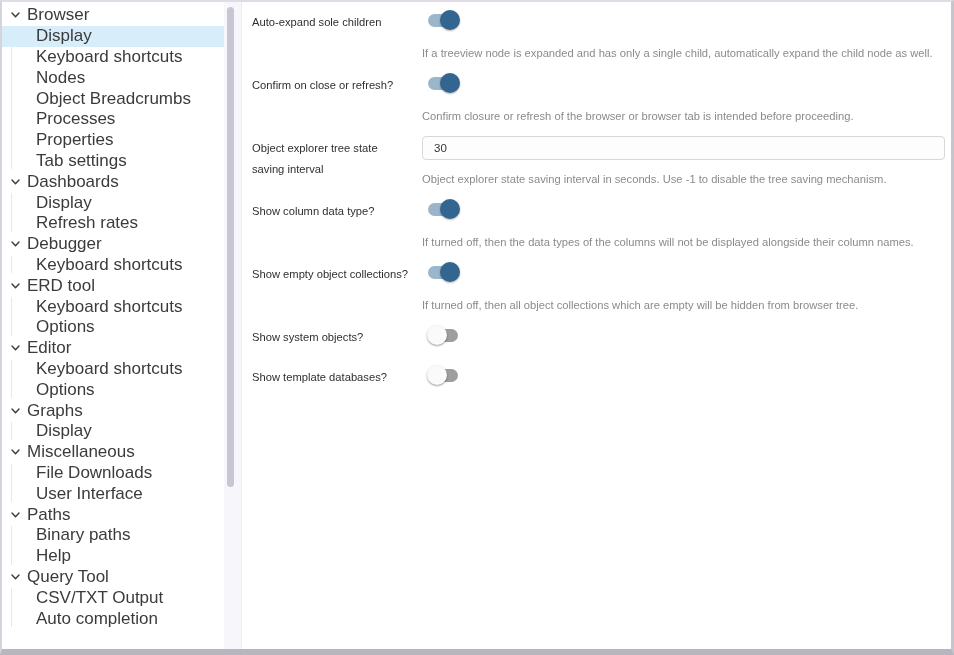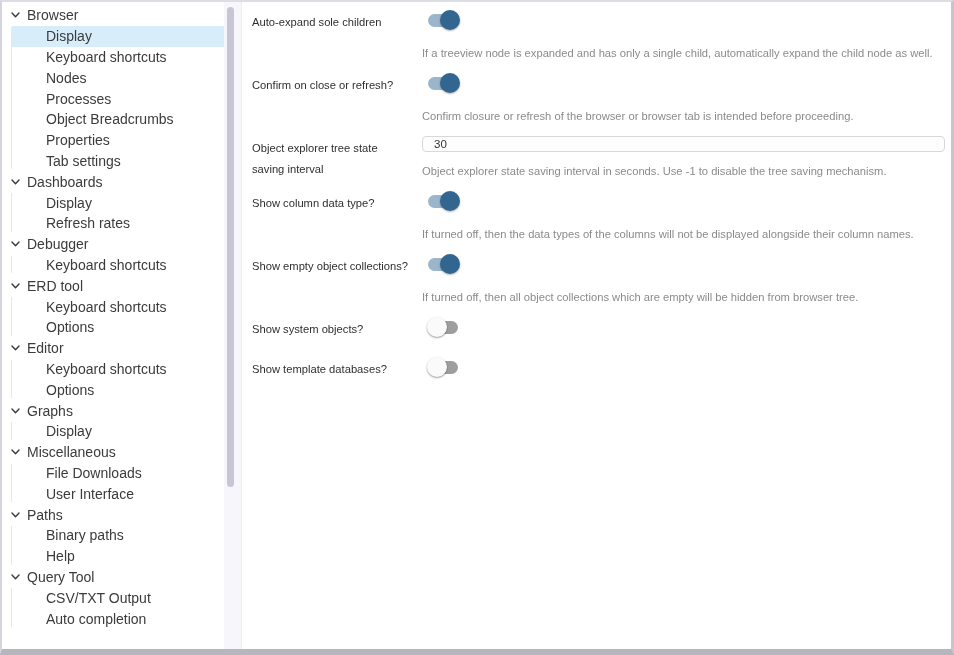--- a/index.html
+++ b/index.html
@@ -6,25 +6,25 @@
   html,body { width:954px; height:655px; overflow:hidden;
     font-family:"Liberation Sans", sans-serif; background:#ffffff; }
 
   .window { position:absolute; inset:0; background:#ffffff;
     border-top:2px solid #dedce4; border-left:2px solid #d5d3db;
     border-right:3px solid #c6c4cc; border-bottom:6px solid #b7b5bd; }
 
   
   .sidebar { position:absolute; left:0; top:0; bottom:0; width:222px;
     background:#ffffff; padding-top:3px; overflow:hidden; }
-  .tree-group-children { position:relative;padding-left:10px; }
+  .tree-group-children { position:relative; }
   .tree-group-children::before { content:""; position:absolute; left:9px; top:1px;
     bottom:2px; width:1px; background:#e8e6ee; }
   .tree-row { height:20.8px; display:flex; align-items:center; cursor:pointer;
-    font-size:14px; color:#3b3b3b; white-space:nowrap;text-align:center; }
+    font-size:17px; color:#3b3b3b; white-space:nowrap;text-align:center; }
   .tree-row.parent { padding-left:7px; }
   .tree-row.child  { padding-left:34px; }
   .tree-row.selected { background:#d8edfa; }
   .chev { width:13px; height:12px; margin-right:5px; flex:0 0 auto; display:flex;
     align-items:center; }
   .chev svg { display:block; }
 
   
   .side-scroll-track { position:absolute; left:222px; top:0; bottom:0; width:17px;
     background:#f7f6fa; }
@@ -45,21 +45,21 @@
   .toggle { position:relative; width:33px; height:20px; margin-left:5px; cursor:pointer;
     display:inline-block; }
   .toggle .track { position:absolute; left:1px; top:3.5px; width:30px; height:13px;
     border-radius:7px; background:#9e9e9e; }
   .toggle .knob { position:absolute; top:0; left:0; width:20px; height:20px;
     border-radius:50%; background:#fafafa; box-shadow:0 1px 2px rgba(0,0,0,0.4); }
   .toggle.on .track { background:#9bb5ca; }
   .toggle.on .knob { left:13px; background:#326690; box-shadow:0 1px 2px rgba(0,0,0,0.3); }
 
   
-  .text-input { width:100%; height:16px; border:1px solid #d8d8dc; border-radius:4px;
+  .text-input { width:100%; height:24px; border:1px solid #d8d8dc; border-radius:4px;
     background:#fdfdfd; font-family:"Liberation Sans", sans-serif; font-size:11.5px;
     color:#333333; padding:0 11px; outline:none; display:block; }
 </style>
 </head>
 <body>
 
 <div class="window">
 
   <div class="sidebar">
 
@@ -75,24 +75,24 @@
       <div class="tree-row child selected">
           <span>Display</span>
         </div>
       <div class="tree-row child">
           <span>Keyboard shortcuts</span>
         </div>
       <div class="tree-row child">
           <span>Nodes</span>
         </div>
       <div class="tree-row child">
+          <span>Object Breadcrumbs</span>
+        </div>
+      <div class="tree-row child">
           <span>Processes</span>
-        </div>
-      <div class="tree-row child">
-          <span>Object Breadcrumbs</span>
         </div>
       <div class="tree-row child">
           <span>Properties</span>
         </div>
       <div class="tree-row child">
           <span>Tab settings</span>
         </div>
     </div>
 
     <div class="tree-row parent">

